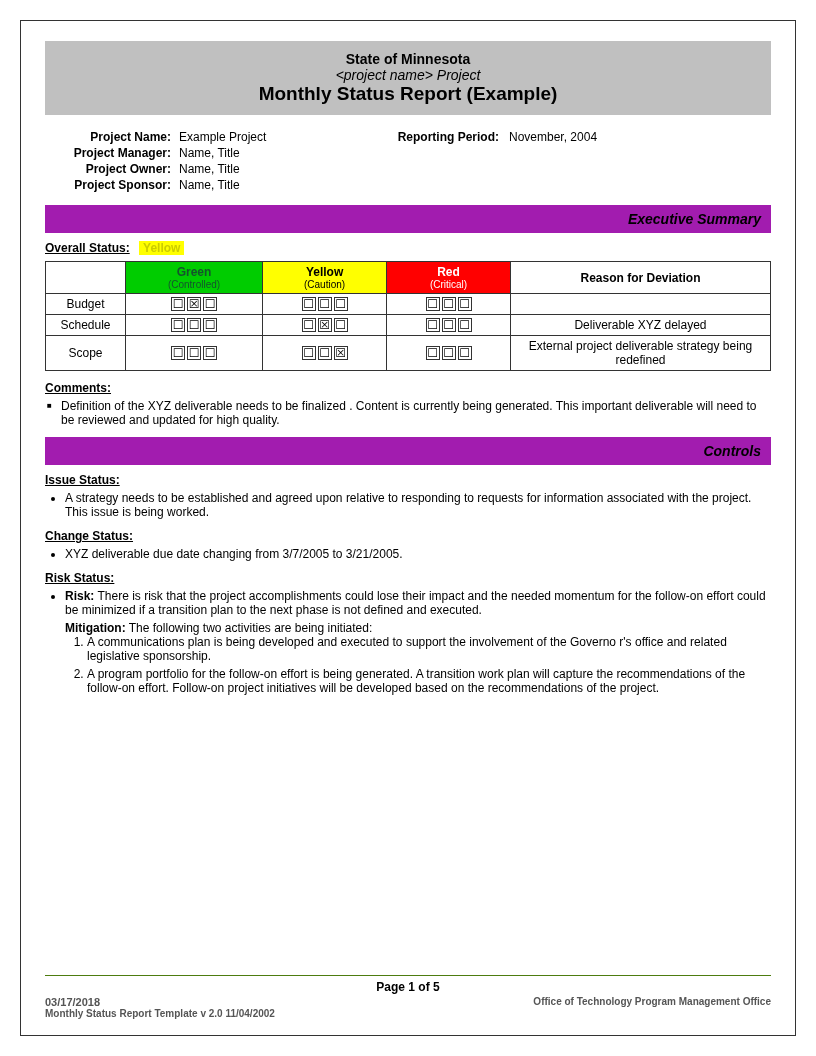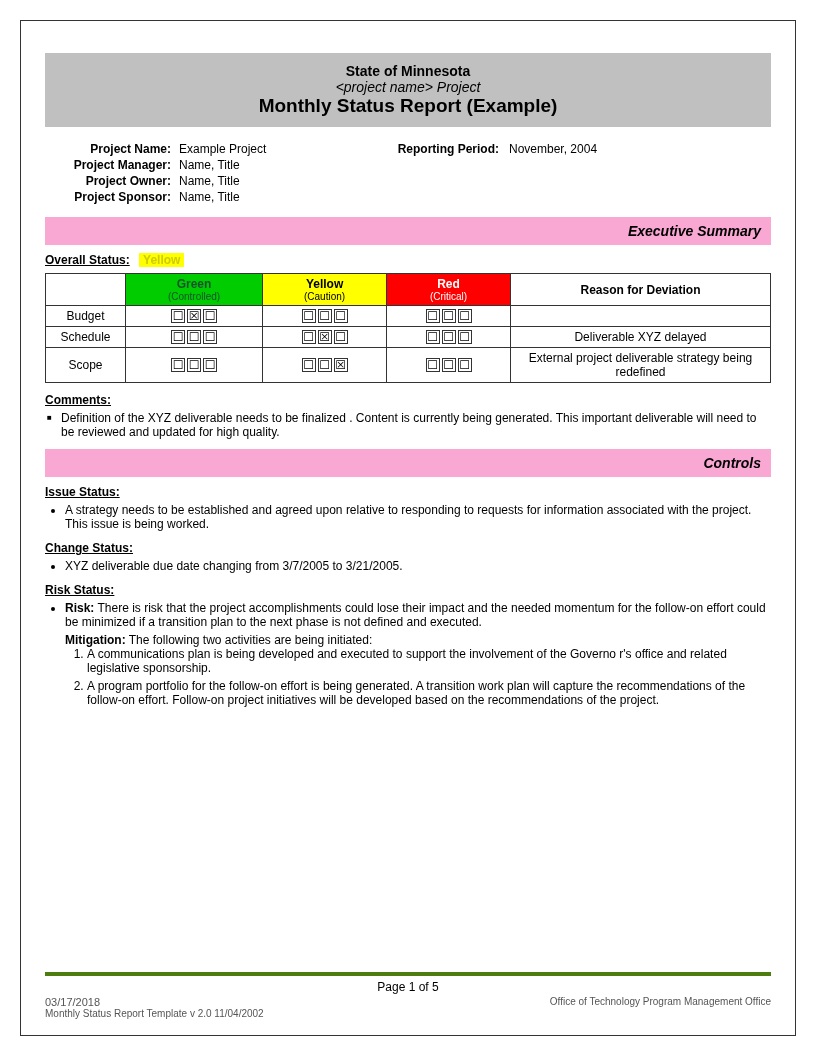--- a/index.html
+++ b/index.html
@@ -17,21 +17,20 @@
       min-height: 1016px;
       margin: 0 auto;
       padding: 20px 24px;
       position: relative;
     }
     .header-section {
       background: #c0c0c0;
       text-align: center;
       padding: 10px 8px;
       margin-bottom: 10px;
-      margin-top: 12px;
     }
     .header-section .title1 {
       font-size: 14px;
       font-weight: bold;
     }
     .header-section .title2 {
       font-size: 14px;
       font-style: italic;
     }
     .header-section .title3 {
@@ -53,21 +52,21 @@
     .info-label {
       font-weight: bold;
       text-align: right;
       white-space: nowrap;
       width: 130px;
     }
     .info-value {
       width: 200px;
     }
     .section-header {
-      background: #f9a8d4;
+      background: #a21caf;
       text-align: right;
       padding: 6px 10px;
       font-style: italic;
       font-weight: bold;
       font-size: 14px;
       margin-bottom: 8px;
     }
     .overall-status {
       margin-bottom: 6px;
     }
@@ -194,22 +193,23 @@
       margin-bottom: 4px;
     }
     .bold-inline {
       font-weight: bold;
     }
     .footer {
       position: absolute;
       bottom: 16px;
       left: 24px;
       right: 24px;
-      border-top: 4px solid #4d7c0f;
+      border-top: 1px solid #4d7c0f;
       padding-top: 4px;
+      font-weight: bold;
     }
     .footer-top {
       display: flex;
       justify-content: center;
       margin-bottom: 2px;
     }
     .footer-bottom {
       display: flex;
       justify-content: space-between;
       font-size: 10px;

